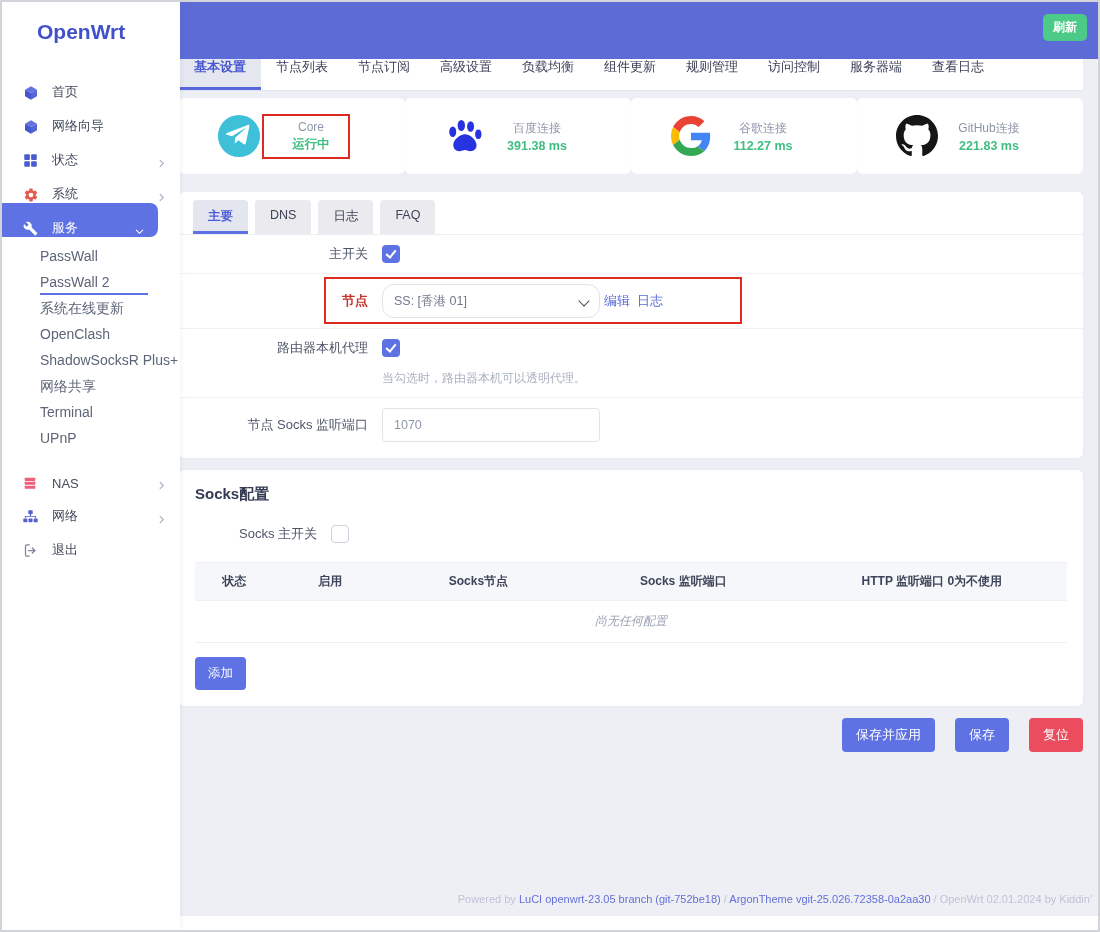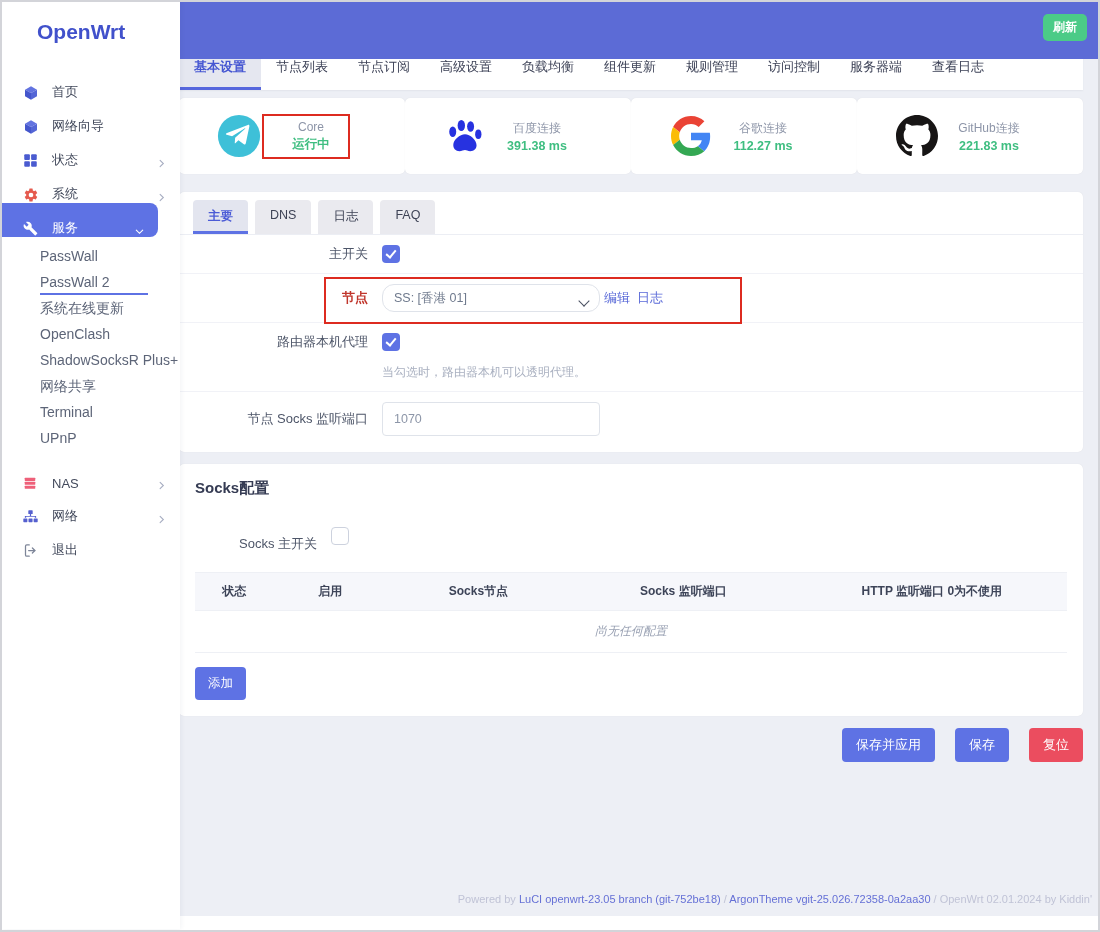--- a/index.html
+++ b/index.html
@@ -54,36 +54,36 @@
   .form-row + .form-row { border-top:1px solid #f1f2f7; }
   .form-row.top { align-items:flex-start; }
   .flabel { width:175px; text-align:right; margin-right:14px; font-size:13px; color:#4d5568; flex-shrink:0; }
   .flabel.red { color:#c0362c; font-weight:bold; }
   .cb { width:18px; height:18px; border-radius:4px; position:relative; cursor:pointer; display:inline-block; }
   .cb.checked { background:#5e72e4; }
   .cb.checked::after { content:""; position:absolute; left:6px; top:3px; width:4px; height:8px;
                        border:solid #fff; border-width:0 2px 2px 0; transform:rotate(40deg); }
   .cb.unchecked { background:#fff; border:1.5px solid #cdd2de; }
   .selwrap { display:flex; align-items:center; }
-  .select { width:218px; height:28px; border:1px solid #dfe3ea; border-radius:12px; background:#fff;
+  .select { width:218px; height:34px; border:1px solid #dfe3ea; border-radius:12px; background:#fff;
             display:flex; align-items:center; padding:0 26px 0 11px; font-size:12.5px; color:#6f7a8d;
             position:relative; cursor:pointer; }
   .select::after { content:""; position:absolute; right:11px; top:12px; width:7px; height:7px;
                    border:solid #4a5162; border-width:0 1.6px 1.6px 0; transform:rotate(45deg); }
   .links { margin-left:4px; font-size:13px; white-space:nowrap; }
   .links a { color:#5a6ad8; text-decoration:none; margin-right:7px; cursor:pointer; }
   .desc { font-size:12px; color:#a9b0c0; margin-top:9px; }
   .tinput { width:218px; height:34px; border:1px solid #dfe3ea; border-radius:4px; padding:0 11px;
             font-size:12.5px; color:#8d96a8; background:#fff; }
 
   
   .sockscard { margin-top:12px; padding:15px 16px 16px; }
   .stitle { font-size:15px; font-weight:bold; color:#353b53; }
   .sswitch { display:flex; align-items:center; padding:21px 0 19px; }
-  .sswitch .flabel { width:122px;margin-top:16px; }
+  .sswitch .flabel { width:122px; }
   table { width:100%; border-collapse:collapse; }
   thead th { background:#f6f7fb; font-size:12px; color:#3d4458; padding:10px 6px; font-weight:bold;
              text-align:center; border-top:1px solid #eef0f5; border-bottom:1px solid #eef0f5; }
   tbody td { text-align:center; font-size:12px; color:#98a0b2; font-style:italic; padding:12px 6px;
              border-bottom:1px solid #eef0f5; }
   .addbtn { margin-top:14px; background:#5e72e4; color:#fff; border:none; border-radius:4px;
             padding:8px 13px; font-size:12.5px; cursor:pointer; }
 
   
   .actions { display:flex; justify-content:flex-end; gap:20px; margin-top:12px; }

